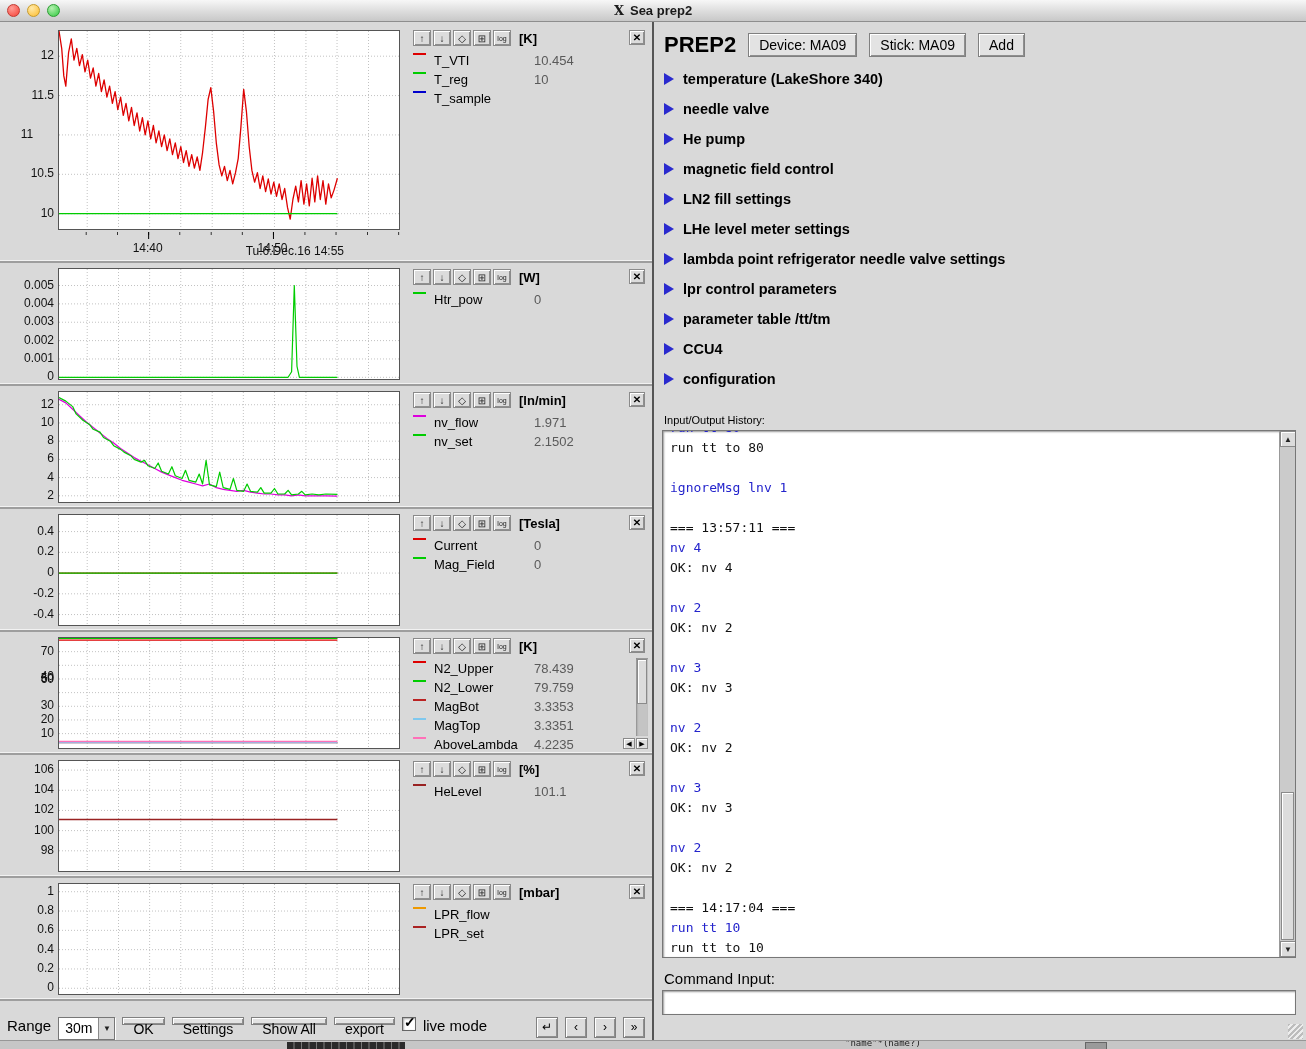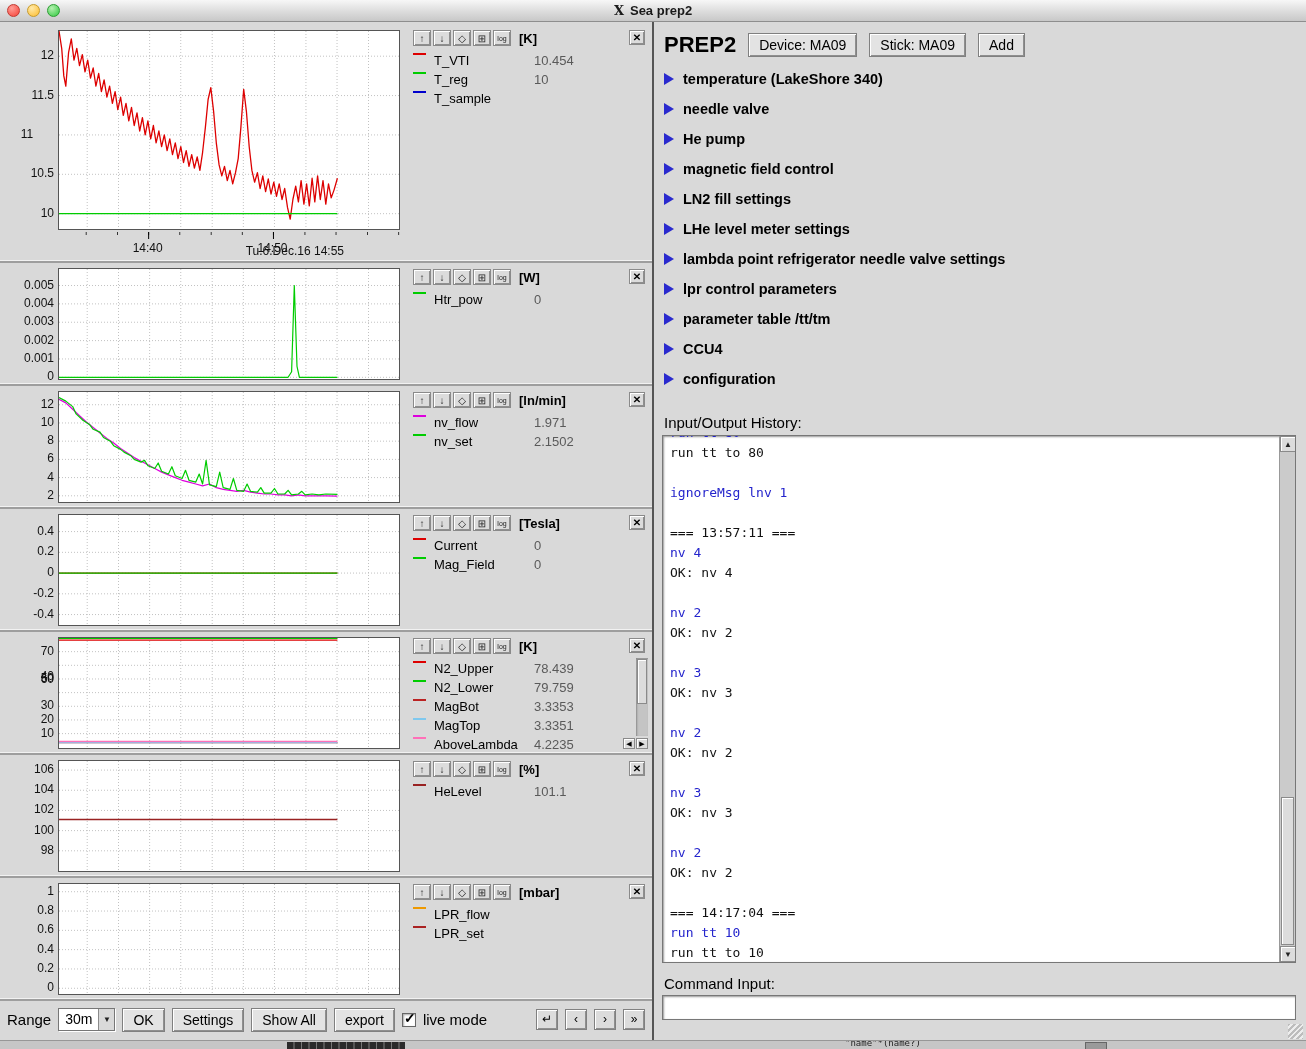--- a/index.html
+++ b/index.html
@@ -58,21 +58,21 @@
   .legend-vscroll { position:absolute; right:4px; top:26px; width:12px; height:78px;
         background:#c4c4c4; box-shadow:inset 1px 1px 2px #8a8a8a; }
   .legend-vthumb { position:absolute; left:1px; right:1px; top:1px; height:58%;
         background:#dcdcdc; border:1px solid #8a8a8a;
         box-shadow:inset 1px 1px 0 #fff; }
   .legend-harrows { position:absolute; right:4px; bottom:4px; display:flex; gap:1px; }
   .harrow { width:12px; height:11px; font-size:7px; line-height:10px; text-align:center;
         background:#dcdcdc; border:1px solid #8a8a8a; box-shadow:inset 1px 1px 0 #fff; }
 
   
-  .controls { height:37px; display:flex; align-items:center; padding:16px 7px; gap:7px; }
+  .controls { height:37px; display:flex; padding:16px 7px; gap:7px; }
   .ctl-label { font-size:15px; color:#000; }
   .tkselect { display:flex; align-items:stretch; height:23px; border:1px solid #777;
         box-shadow:inset -1px -1px 0 #909090, 1px 1px 0 #fff; background:#fff; }
   .tkselect .face { padding:2px 6px 0 6px; font-size:14px; background:#fff; }
   .tkselect .arrowseg { width:16px; background:#d9d9d9; border-left:1px solid #8a8a8a;
         font-size:8px; text-align:center; line-height:21px; color:#222; }
   .tkbtn { font-size:14px; color:#000; background:#e3e3e3; border:1px solid #808080;
         padding:3px 10px; box-shadow:inset 1px 1px 0 #fff, inset -1px -1px 0 #8f8f8f; cursor:default; }
   .checkbox { width:14px; height:14px; background:#fff; border:1px solid #666;
         box-shadow:inset 1px 1px 2px #aaa; position:relative; flex:none; }
@@ -84,21 +84,21 @@
 
   
   .prep-header { display:flex; align-items:center; gap:12px; padding:8px 8px 2px 10px; height:40px; }
   .prep-title { font-size:22px; font-weight:600; color:#000; }
   .device-items { padding:2px 0 0 10px; }
   .device-item { display:flex; align-items:center; height:30px; }
   .tri { width:0; height:0; border-left:10px solid #2a2ace; border-top:6px solid transparent;
          border-bottom:6px solid transparent; margin-right:9px; flex:none; }
   .device-item .ilabel { font-size:14.5px; font-weight:bold; color:#000; }
 
-  .hist-label { margin:20px 0 4px 10px; font-size:15px; color:#000; }
+  .hist-label { margin:20px 0 4px 10px; font-size:11px; color:#000; }
   .console { position:relative; margin:0 8px; height:528px; background:#fff;
         border:1px solid #777; box-shadow:inset 1px 1px 2px #999; overflow:hidden; }
   .console-text { position:absolute; left:7px; top:-11px; right:20px;
         font-family:"DejaVu Sans Mono", monospace; font-size:13px; }
   .console-line { height:20px; white-space:pre; color:#111; }
   .console-line.cmd { color:#2424cc; }
   .console-scroll { position:absolute; right:0; top:0; bottom:0; width:16px;
         background:#cbcbcb; border-left:1px solid #999; }
   .sarrow { position:absolute; left:0; width:16px; height:16px; font-size:8px; text-align:center;
         line-height:15px; background:#dcdcdc; border:1px solid #8a8a8a;

